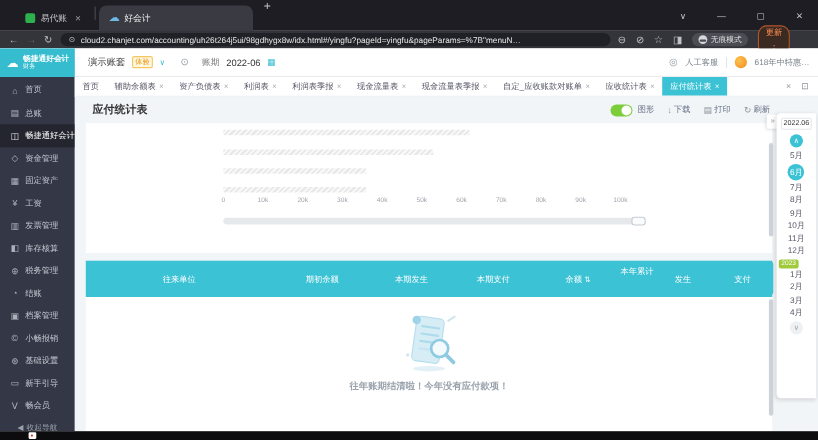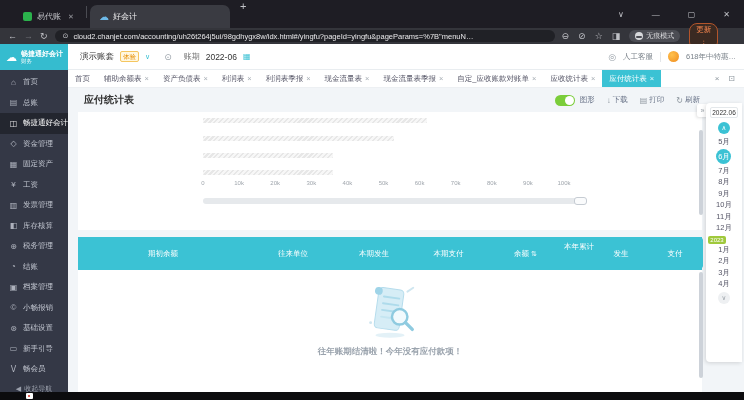--- a/index.html
+++ b/index.html
@@ -354,22 +354,22 @@
         <span class="tick" style="left: 413.8px;">80k</span>
         <span class="tick" style="left: 449.9px;">90k</span>
         <span class="tick" style="left: 486px;">100k</span>
       </div>
     <div class="zoombar">
       <div class="zoomthumb"></div>
     </div>
   </div>
 
   <div class="tablehead" id="table-head">
+      <div class="th">往来单位</div>
       <div class="th">期初余额</div>
-      <div class="th">往来单位</div>
       <div class="th">本期发生</div>
       <div class="th">本期支付</div>
       <div class="th">余额<span class="sorticon">⇅</span></div>
       <div class="thgroup">
         <div class="gl">本年累计</div>
         <div class="gsub">
           <span>发生</span>
           <span>支付</span>
         </div>
       </div>

